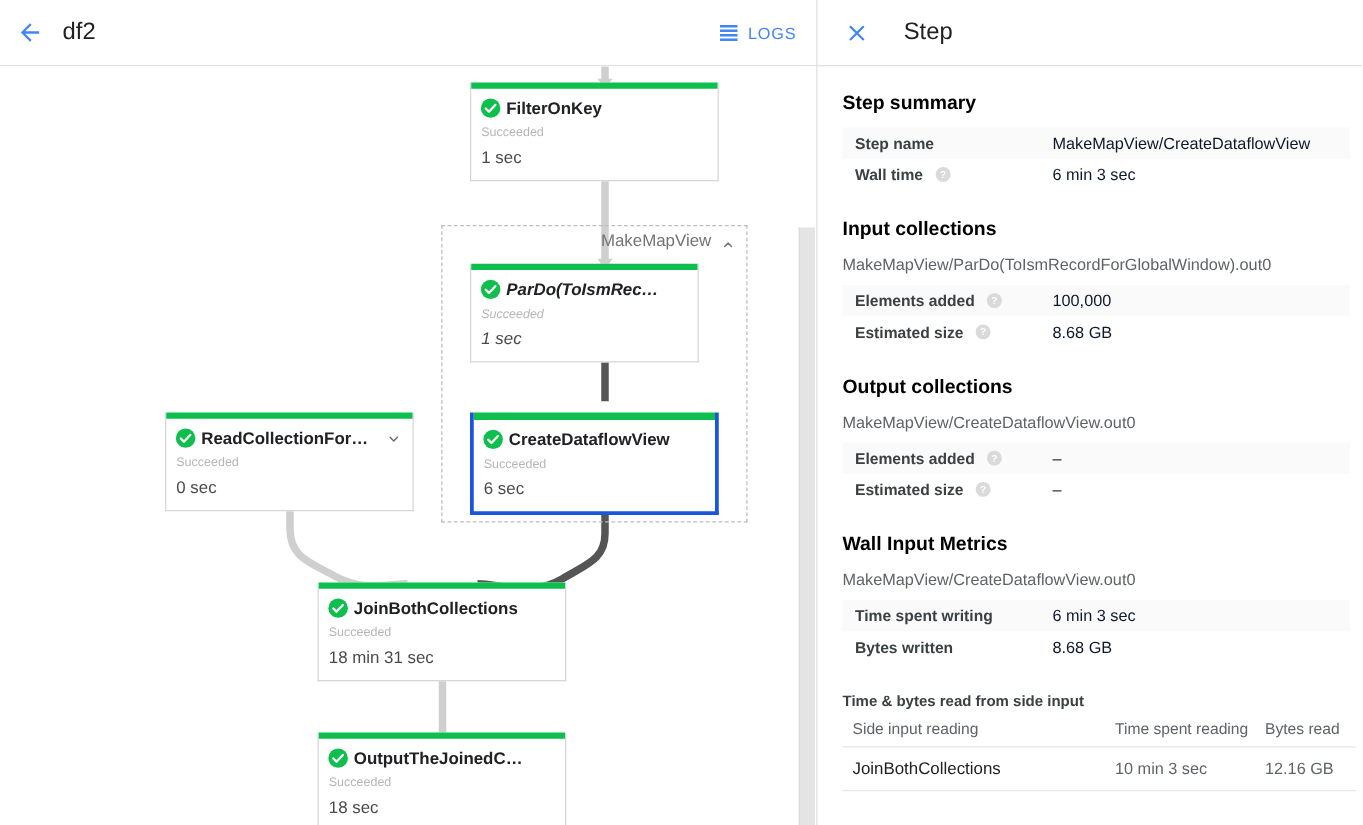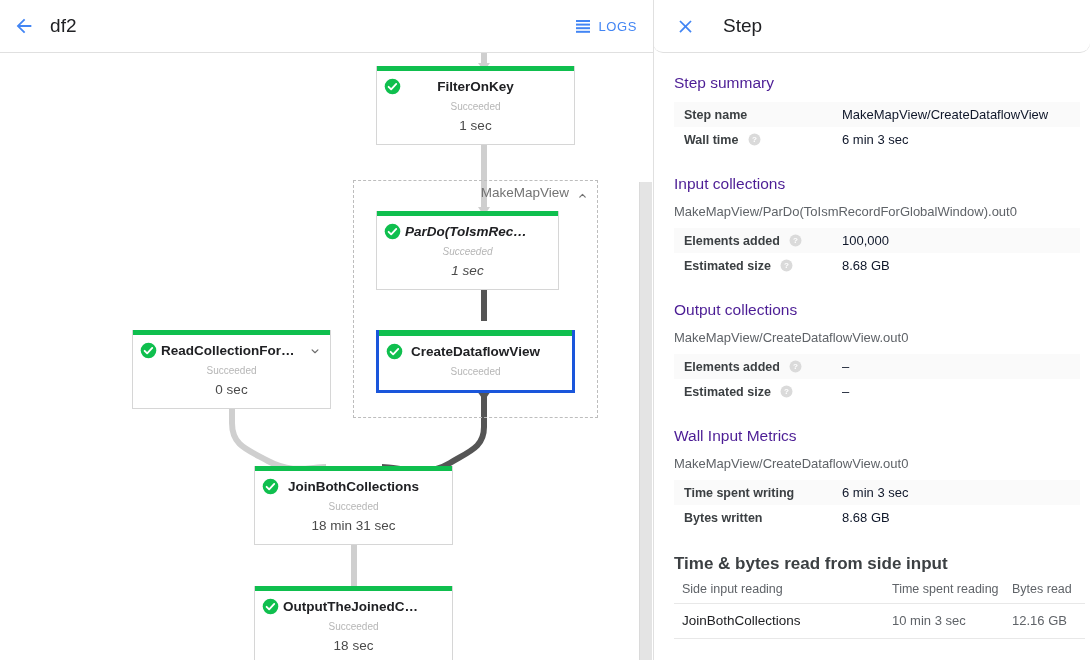--- a/index.html
+++ b/index.html
@@ -63,21 +63,20 @@
     border: 1px solid #d6d6d6;
     border-top: none;
     box-sizing: border-box;
   }
   .node .bar { height: 5px; background: #0fbf4e; width: 100%; }
   .node.selected { border: 3px solid #1a56db; border-top: none; }
   .node.selected .bar { height: 6px; }
   .node-body {
     position: relative;
     padding: 7px 8px 9px 8px;
-    text-align: center;
   }
   .node-check {
     position: absolute; left: 7px; top: 7px;
     width: 17px; height: 17px;
   }
   .node-name {
     font-size: 13.5px; font-weight: bold; color: #202124;
     line-height: 18px;
     white-space: nowrap; overflow: hidden; text-overflow: ellipsis;
     padding: 0 20px;
@@ -135,32 +134,32 @@
   #right-pane {
     position: relative;
     width: 437px; height: 660px;
     flex: 0 0 437px;
     background: #fff;
     overflow: hidden;
   }
   #panel-header {
     height: 53px;
     border-bottom: 1px solid #e0e0e0;
-    display: flex; align-items: center; border-radius: 10px;
+    display: flex; align-items: center;
   }
   #close-btn {
     width: 24px; height: 24px; margin-left: 20px; margin-right: 26px;
     cursor: pointer; display: flex; align-items: center; justify-content: center;
   }
   #panel-title { font-size: 19px; color: #202124; }
 
   #panel-body { padding: 20px 10px 0 21px; }
 
   .sec-title {
-    font-size: 15.5px; color: #4c1d95; font-weight: 400;
+    font-size: 15.5px; color: #000000; font-weight: 700;
     margin: 0 0 9px 0; line-height: 20px;
   }
   .sec-title.spaced { margin-top: 22px; }
   .coll-name {
     font-size: 13px; color: #5f6368; line-height: 18px; margin-bottom: 7px;
   }
 
   table.kv { border-collapse: collapse; width: 406px; table-layout: fixed; }
   table.kv tr.alt td { background: #fafafa; }
   table.kv td { padding: 5px 0 5px 0; vertical-align: middle; }
@@ -169,21 +168,21 @@
     font-size: 12.5px; font-weight: bold; color: #3c4043;
     padding-left: 10px;
   }
   table.kv td.v { font-size: 13px; color: #0f172a; padding-left: 0; }
   .help-ic {
     display: inline-block; vertical-align: -2px; margin-left: 6px;
     width: 13px; height: 13px;
   }
 
   .subhead {
-    font-size: 17px; font-weight: bold; color: #3c4043;
+    font-size: 12px; font-weight: bold; color: #3c4043;
     margin: 24px 0 0 0;
   }
   table.sidetbl {
     border-collapse: collapse; width: 411px; table-layout: fixed;
     margin-top: 4px;
   }
   table.sidetbl th {
     text-align: left; font-size: 12.5px; font-weight: 400; color: #5f6368;
     padding: 4px 0 7px 0; border-bottom: 1px solid #e8e8e8;
   }
@@ -280,20 +279,21 @@
 
       <div class="node selected" style="left:376px; top:277px; width:199px;">
         <div class="bar"></div>
         <div class="node-body">
           <svg class="node-check" viewBox="0 0 24 24">
             <circle cx="12" cy="12" r="11" fill="#0fbf4e"></circle>
             <path d="M6.5 12.4l3.6 3.6 7.2-7.6" stroke="#fff" stroke-width="2.6" fill="none" stroke-linecap="round" stroke-linejoin="round"></path>
           </svg>
           <div class="node-name">CreateDataflowView</div>
           <div class="node-status">Succeeded</div>
+          <div class="node-time">6 sec</div>
         </div>
       </div>
 
       <div class="node" style="left:132px; top:277px; width:199px;">
         <div class="bar"></div>
         <div class="node-body">
           <svg class="node-check" viewBox="0 0 24 24">
             <circle cx="12" cy="12" r="11" fill="#0fbf4e"></circle>
             <path d="M6.5 12.4l3.6 3.6 7.2-7.6" stroke="#fff" stroke-width="2.6" fill="none" stroke-linecap="round" stroke-linejoin="round"></path>
           </svg>

